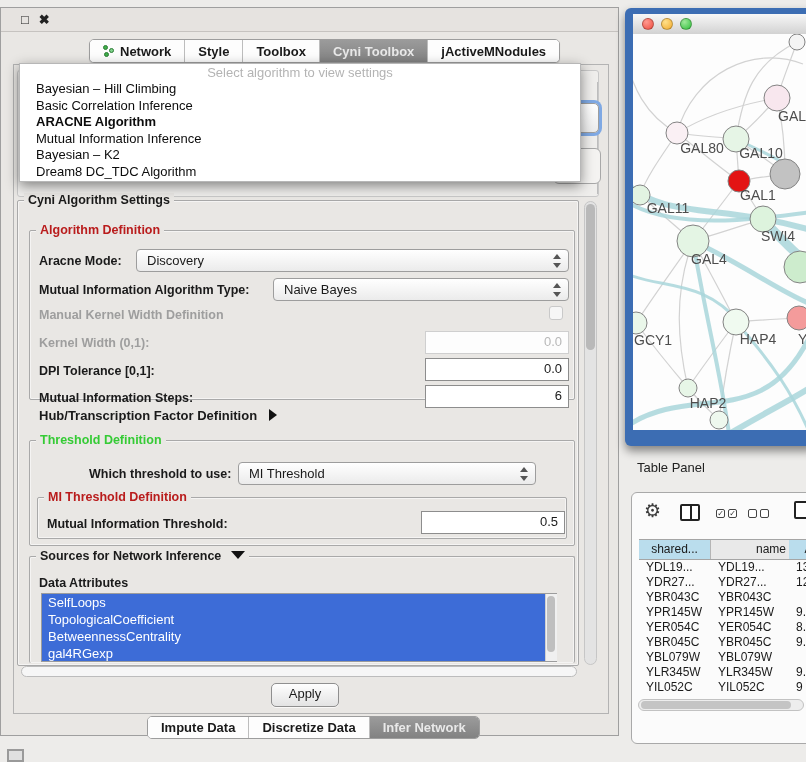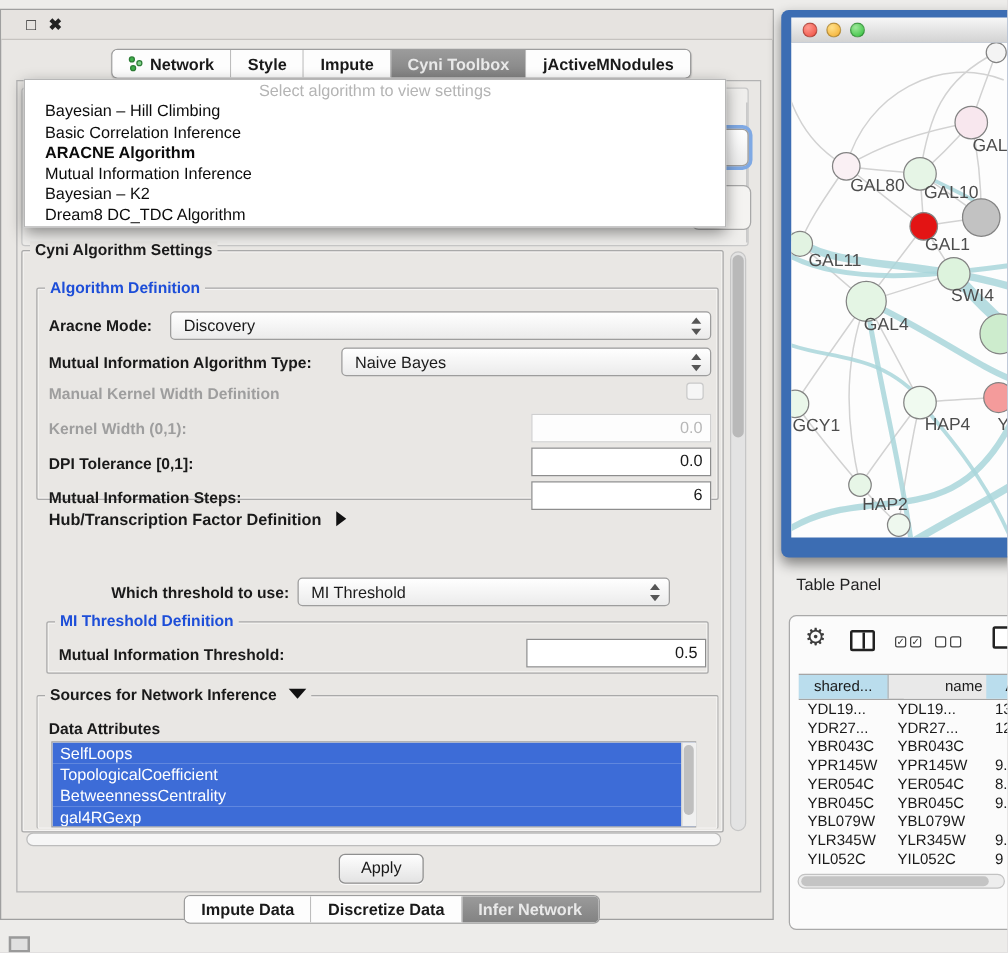--- a/index.html
+++ b/index.html
@@ -36,21 +36,21 @@
   
   .dropdown{left:18px;top:55px;width:560px;height:117px;background:#fff;border:1px solid #b7b7b7;
             box-shadow:0 4px 12px rgba(0,0,0,.45);z-index:50;overflow:hidden;}
   .dd-prompt{height:17px;line-height:17px;text-align:center;color:#b4b4b4;font-size:13px;}
   .dd-item{height:16.5px;line-height:16.5px;font-size:13px;padding-left:16px;color:#0c0c0c;white-space:nowrap;}
   .dd-item.sel{font-weight:700;}
 
   
   .group{border:1px solid #a9a9a9;border-radius:2px;box-shadow:inset 0 0 0 1px rgba(255,255,255,.55);box-sizing:border-box;}
   .legend{position:absolute;top:-8px;left:6px;background:#e9e7e4;padding:0 4px;font-size:12.5px;font-weight:700;white-space:nowrap;}
-  .legend.blue{color:#1d4ed8;}
+  .legend.blue{color:#b91c1c;}
   .legend.green{color:#35cb35;}
 
   .lbl{position:absolute;font-size:12.5px;font-weight:700;white-space:nowrap;}
   .lbl.dis{color:#9e9e9e;}
 
   .tfield{position:absolute;background:#fff;border:1.5px solid #8d8d8d;font-size:13px;text-align:right;
           padding:0 6px;box-sizing:border-box;line-height:20px;height:23px;}
   .tfield.dis{border:1px solid #cfcfcf;color:#b8b8b8;background:#fdfdfd;}
   .combo{position:absolute;height:23px;background:linear-gradient(#ffffff,#ebebeb);border:1px solid #9d9d9d;border-radius:4px;
          font-size:13px;line-height:21px;padding:0 24px 0 10px;box-sizing:border-box;white-space:nowrap;overflow:hidden;}
@@ -124,21 +124,21 @@
             <i></i>
             <i></i>
             <i></i>
           </span>
         <span>Network</span>
       </div>
       <div class="seg">
           <span>Style</span>
         </div>
       <div class="seg">
-          <span>Impute</span>
+          <span>Toolbox</span>
         </div>
       <div class="seg sel">
           <span>Cyni Toolbox</span>
         </div>
       <div class="seg">
           <span>jActiveMNodules</span>
         </div>
     </div>
 
     <div class="abs cp-content"></div>
@@ -175,20 +175,23 @@
     <span class="lbl" style="left:38px;top:356px;">DPI Tolerance [0,1]:</span>
     <div class="tfield" style="left:424px;top:350px;width:144px;">0.0</div>
     <span class="lbl" style="left:38px;top:383px;">Mutual Information Steps:</span>
     <div class="tfield" style="left:424px;top:377px;width:144px;">6</div>
 
     <span class="expander" style="left:38px;top:400px;">
       <span>Hub/Transcription Factor Definition</span>
       <span class="tri-right"></span>
     </span>
 
+    <div class="abs group" style="left:28px;top:432px;width:546px;height:106px;">
+      <span class="legend green">Threshold Definition</span>
+    </div>
     <span class="lbl" style="left:88px;top:459px;">Which threshold to use:</span>
     <div class="combo" style="left:237px;top:454px;width:298px;">
       <span>MI Threshold</span>
       <span class="spin"></span>
     </div>
     <div class="abs group" style="left:36px;top:489px;width:530px;height:42px;">
       <span class="legend blue">MI Threshold Definition</span>
     </div>
     <span class="lbl" style="left:46px;top:509px;">Mutual Information Threshold:</span>
     <div class="tfield" style="left:420px;top:503px;width:144px;text-align:right;">0.5</div>

